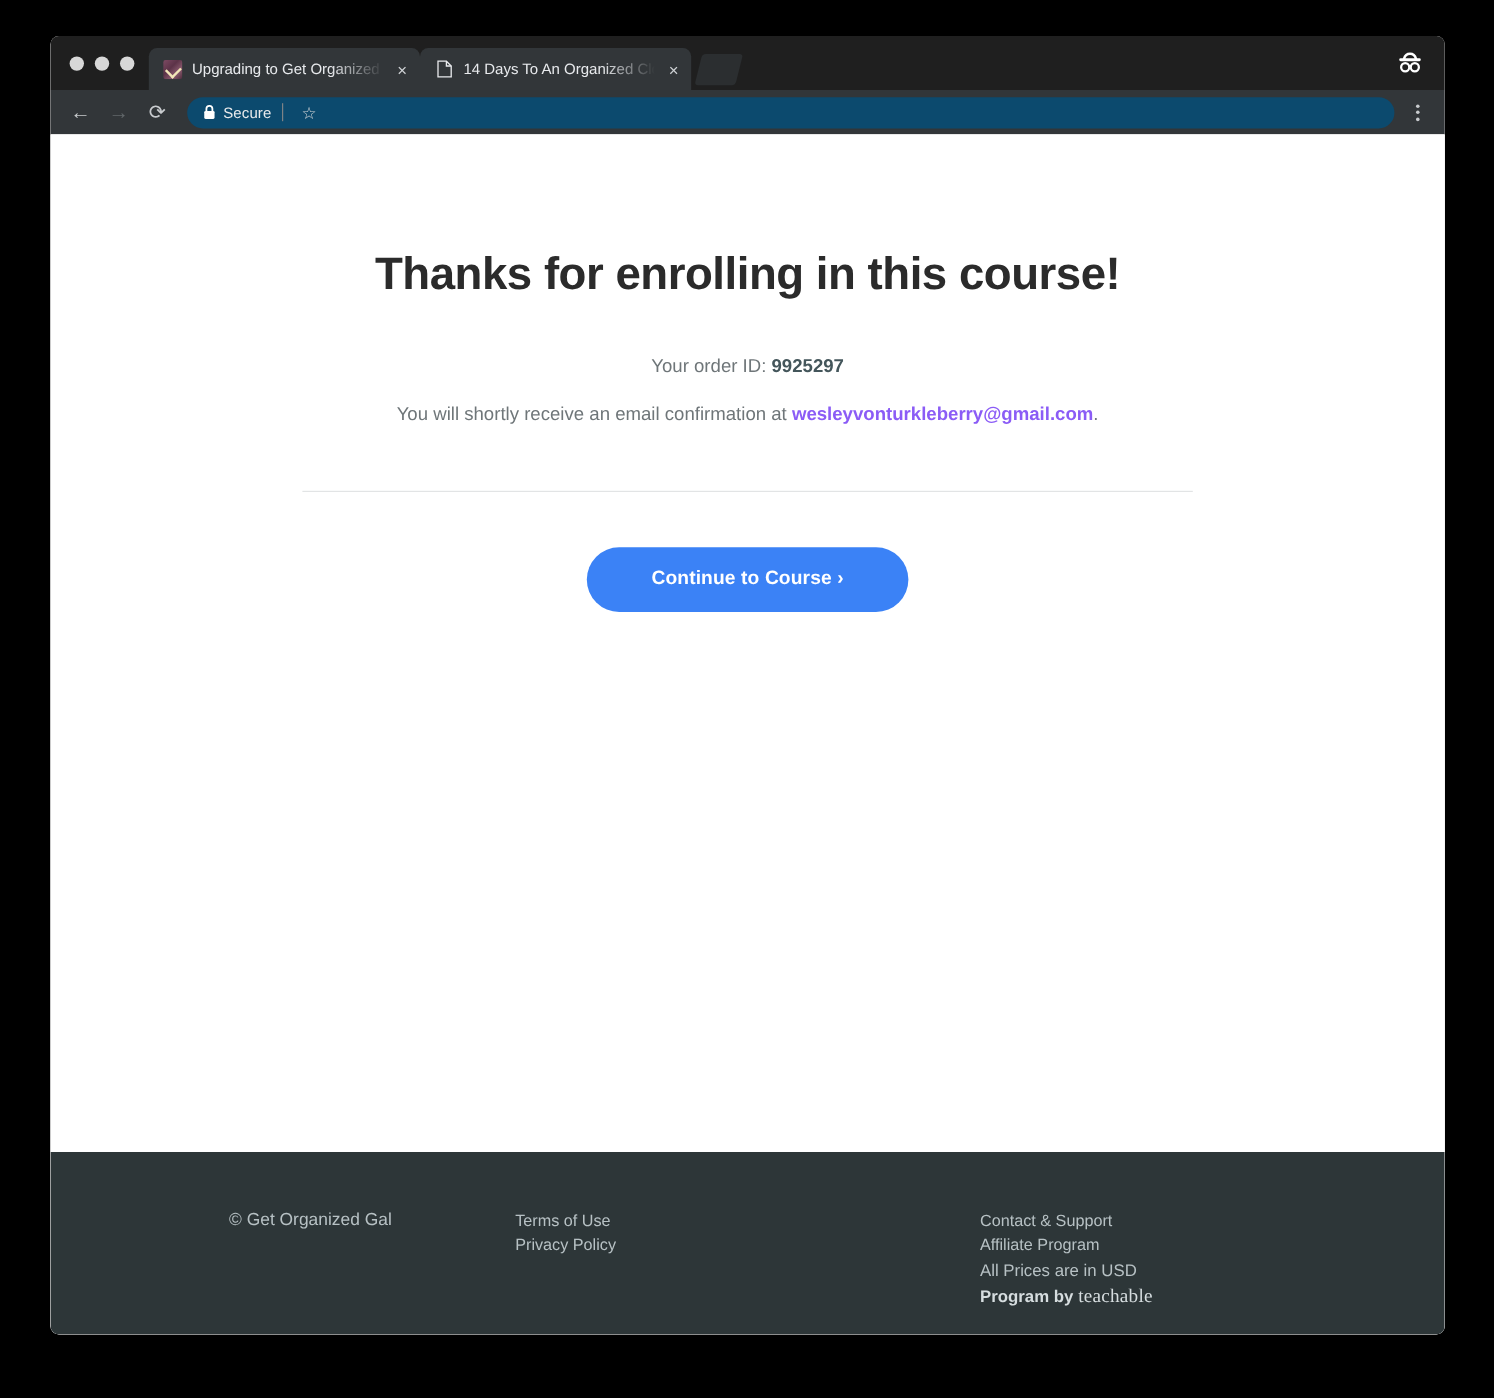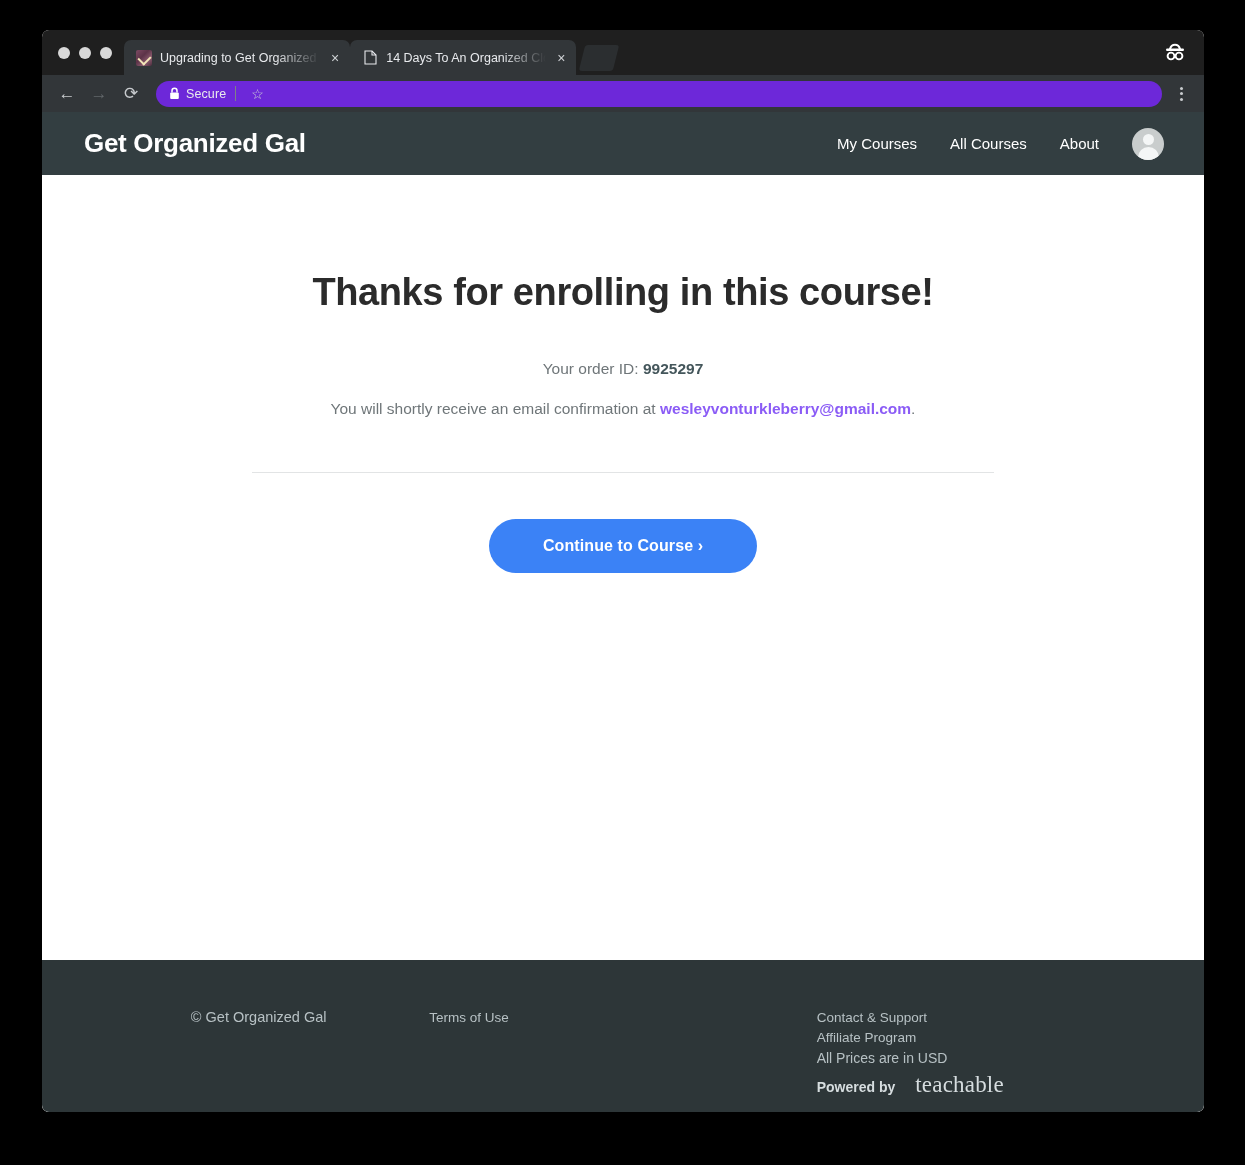--- a/index.html
+++ b/index.html
@@ -131,21 +131,21 @@
     font-size: 17px;
     cursor: pointer;
     user-select: none;
   }
   .nav-btn.disabled { color: #62676a; }
 
   .omnibox {
     flex: 1;
     height: 26px;
     margin-left: 8px;
-    background: #6d28d9;
+    background: #0c4a6e;
     border-radius: 13px;
     display: flex;
     align-items: center;
     padding: 0 10px 0 13px;
     gap: 0;
     min-width: 0;
   }
   .lock-icon {
     flex: 0 0 auto;
     margin-right: 6px;
@@ -330,23 +330,23 @@
   .powered {
     margin-top: 4px;
     font-size: 14px;
     color: #d6dddf;
     font-weight: bold;
     display: block;
   }
   .powered .tch {
     font-family: "Liberation Serif", serif;
     font-weight: normal;
-    font-size: 23px;
+    font-size: 16px;
     letter-spacing: 0.2px;
-    margin-left: 20px;
+    margin-left: 4px;
   }
 </style>
 </head>
 <body>
 
 <div class="window">
 
   <div class="tabstrip">
     <div class="traffic-lights">
       <span class="tl-dot"></span>
@@ -405,29 +405,20 @@
 
     <div class="kebab">
         <i></i>
         <i></i>
         <i></i>
       </div>
   </div>
 
   <div class="page">
 
-    <header class="site-header">
-      <div class="brand">Get Organized Gal</div>
-      <nav class="site-nav">
-        <span class="nav-link">My Courses</span>
-        <span class="nav-link">All Courses</span>
-        <span class="nav-link">About</span>
-        <span class="avatar"></span>
-      </nav>
-    </header>
 
     <main class="main">
       <h1 class="headline">Thanks for enrolling in this course!</h1>
 
       <p class="order-line"><span>Your order ID: </span><b>9925297</b></p>
 
       <p class="email-line"><span>You will shortly receive an email confirmation at </span><b>wesleyvonturkleberry@gmail.com</b><span>.</span></p>
 
       <div class="divider"></div>
 
@@ -435,23 +426,24 @@
         <button class="cta">Continue to Course ›</button>
       </div>
     </main>
 
     <footer class="site-footer">
       <div class="f-col left">
         <span class="f-copy">© Get Organized Gal</span>
       </div>
       <div class="f-col">
         <span class="f-link">Terms of Use</span>
+        <span class="f-link">Privacy Policy</span>
       </div>
       <div class="f-col">
         <span class="f-link">Contact &amp; Support</span>
         <span class="f-link">Affiliate Program</span>
         <span class="f-text">All Prices are in USD</span>
-        <span class="powered"><span>Powered by</span><span class="tch">teachable</span></span>
+        <span class="powered"><span>Program by</span><span class="tch">teachable</span></span>
       </div>
     </footer>
 
   </div>
 </div>
 
 </body></html>

